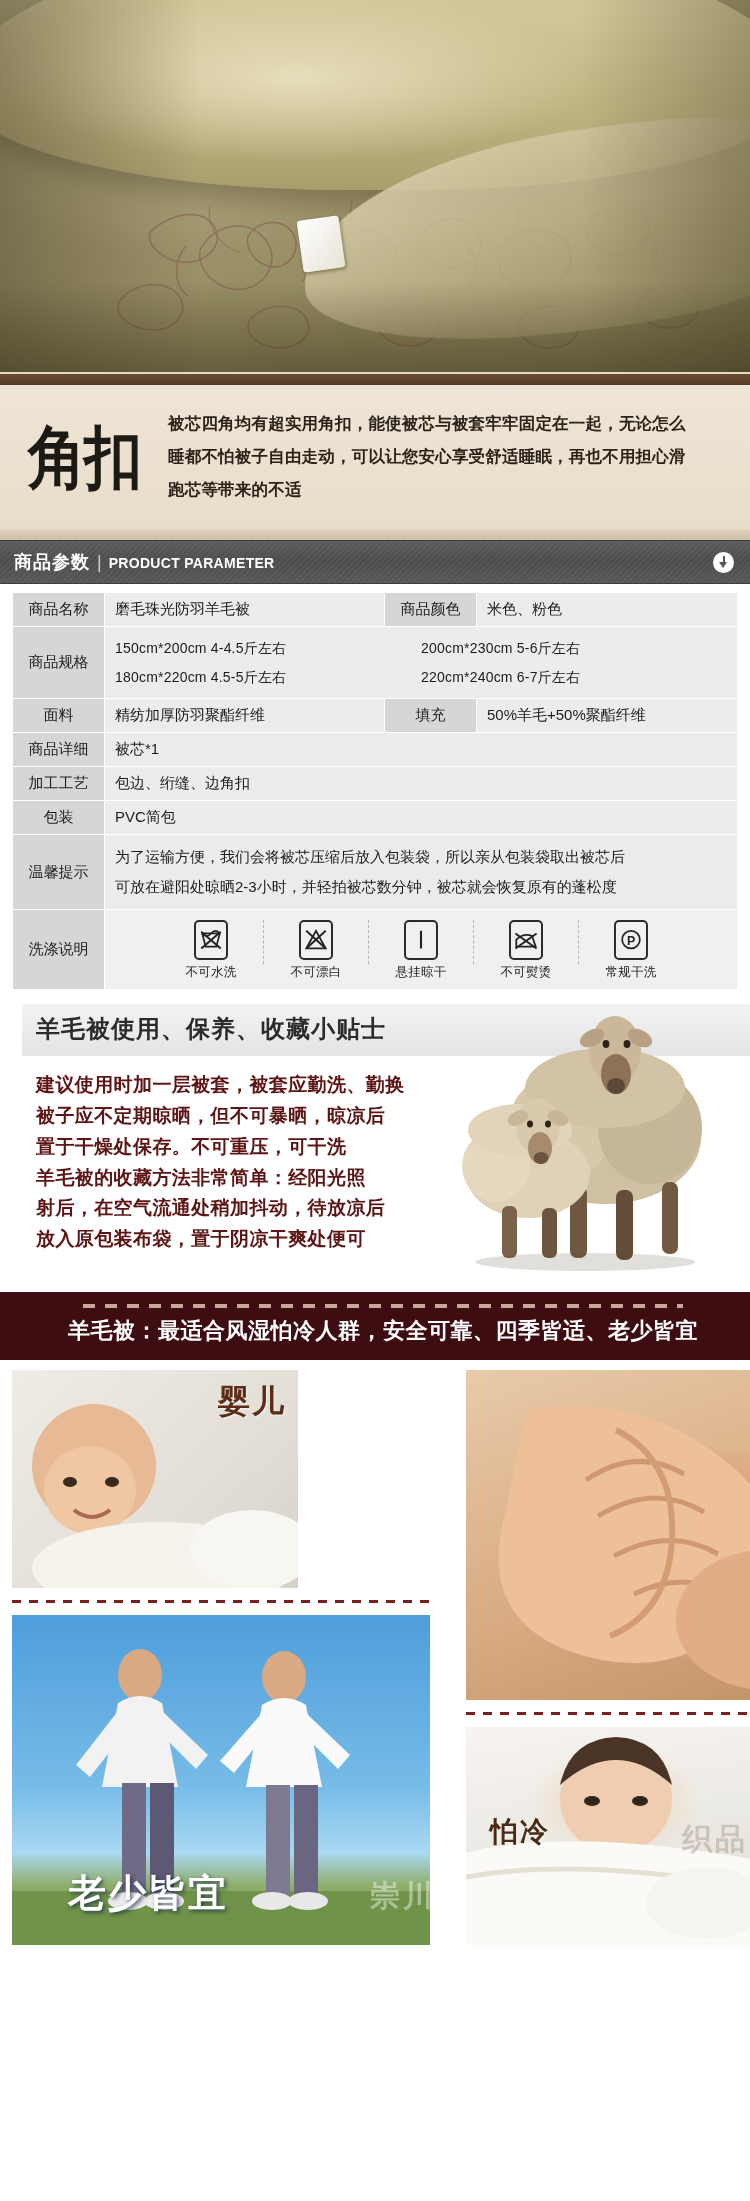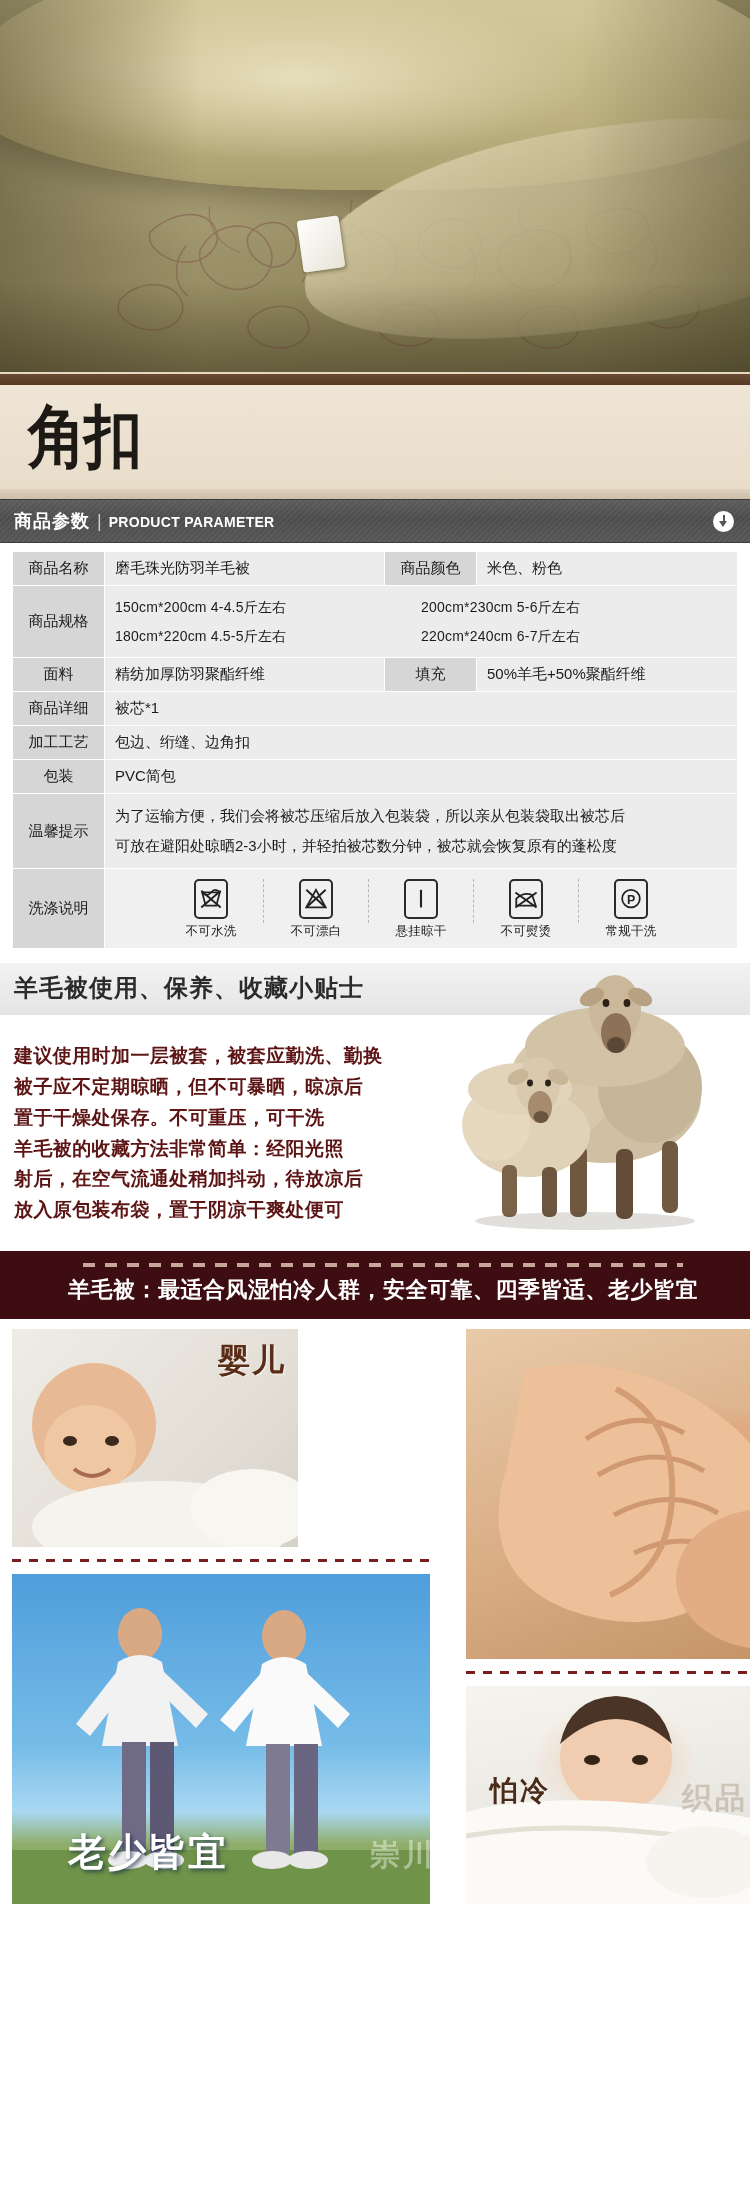--- a/index.html
+++ b/index.html
@@ -154,29 +154,29 @@
     width:34px; height:40px; border:2px solid #2b2b2b; border-radius:5px;
     position:relative; background:#f0f0f0;
   }
   .wash-cap { font-size:12.5px; color:#1a1a1a; margin-top:4px; letter-spacing:.3px; }
   .wash-sep {
     width:0; border-left:1px dashed #b6b6b6; height:44px; margin-top:0;
   }
   .glyph { position:absolute; inset:0; }
 
   
-  .tips-section { position:relative; background:#fff; }
+  .tips-section { position:relative; background:#fff;margin-left:22px; }
   .tips-title-bar {
     background:linear-gradient(180deg,#f3f3f3,#e4e4e4);
     padding:9px 14px 11px 14px;
   }
   .tips-title {
     font-size:24px; font-weight:bold; color:#2b2b2b; letter-spacing:1px;
   }
-  .tips-body { position:relative; padding:26px 14px 18px 14px; min-height:236px; }
+  .tips-body { position:relative; padding:14px 14px 18px 14px; min-height:236px; }
   .tips-line {
     font-size:19px; color:#5c1414; line-height:1.62; font-weight:bold;
     letter-spacing:.4px; position:relative; z-index:2;
   }
   .sheep {
     position:absolute; right:10px; top:-78px; width:330px; height:300px;
     z-index:1; pointer-events:none;
   }
 
   
@@ -285,20 +285,25 @@
     <div class="hero-tag"></div>
     <div class="hero-side-l"></div>
     <div class="hero-side-r"></div>
     <div class="hero-shadow"></div>
   </div>
 
   <div class="feature">
     <div class="feature-topbar"></div>
     <div class="feature-body">
       <div class="feature-title">角扣</div>
+      <div class="feature-text">
+        <p>被芯四角均有超实用角扣，能使被芯与被套牢牢固定在一起，无论怎么</p>
+        <p>睡都不怕被子自由走动，可以让您安心享受舒适睡眠，再也不用担心滑</p>
+        <p>跑芯等带来的不适</p>
+      </div>
     </div>
     <div class="feature-bottombar"></div>
   </div>
 
   <div class="param-head">
     <div class="param-head-left">
       <span class="param-head-cn">商品参数</span>
       <span class="param-head-sep">|</span>
       <span class="param-head-en">PRODUCT PARAMETER</span>
     </div>

